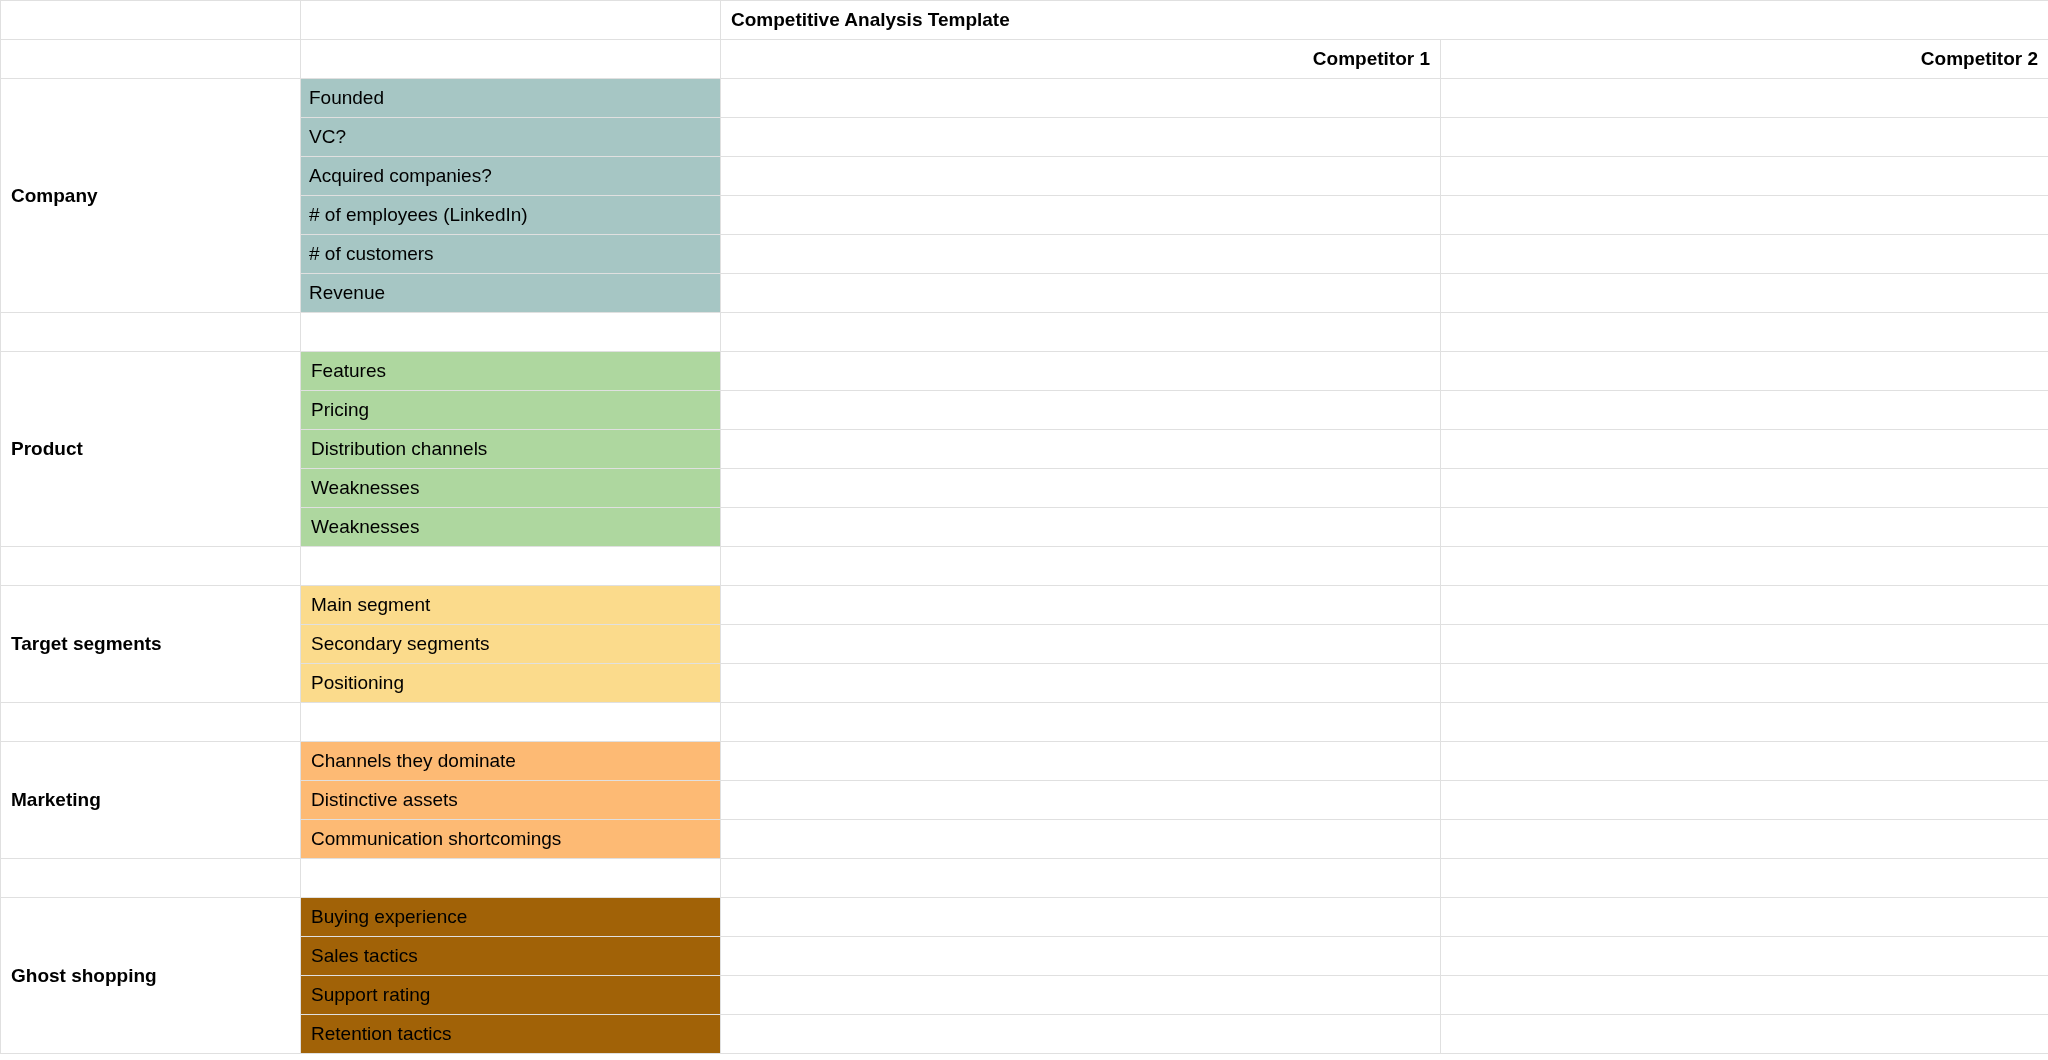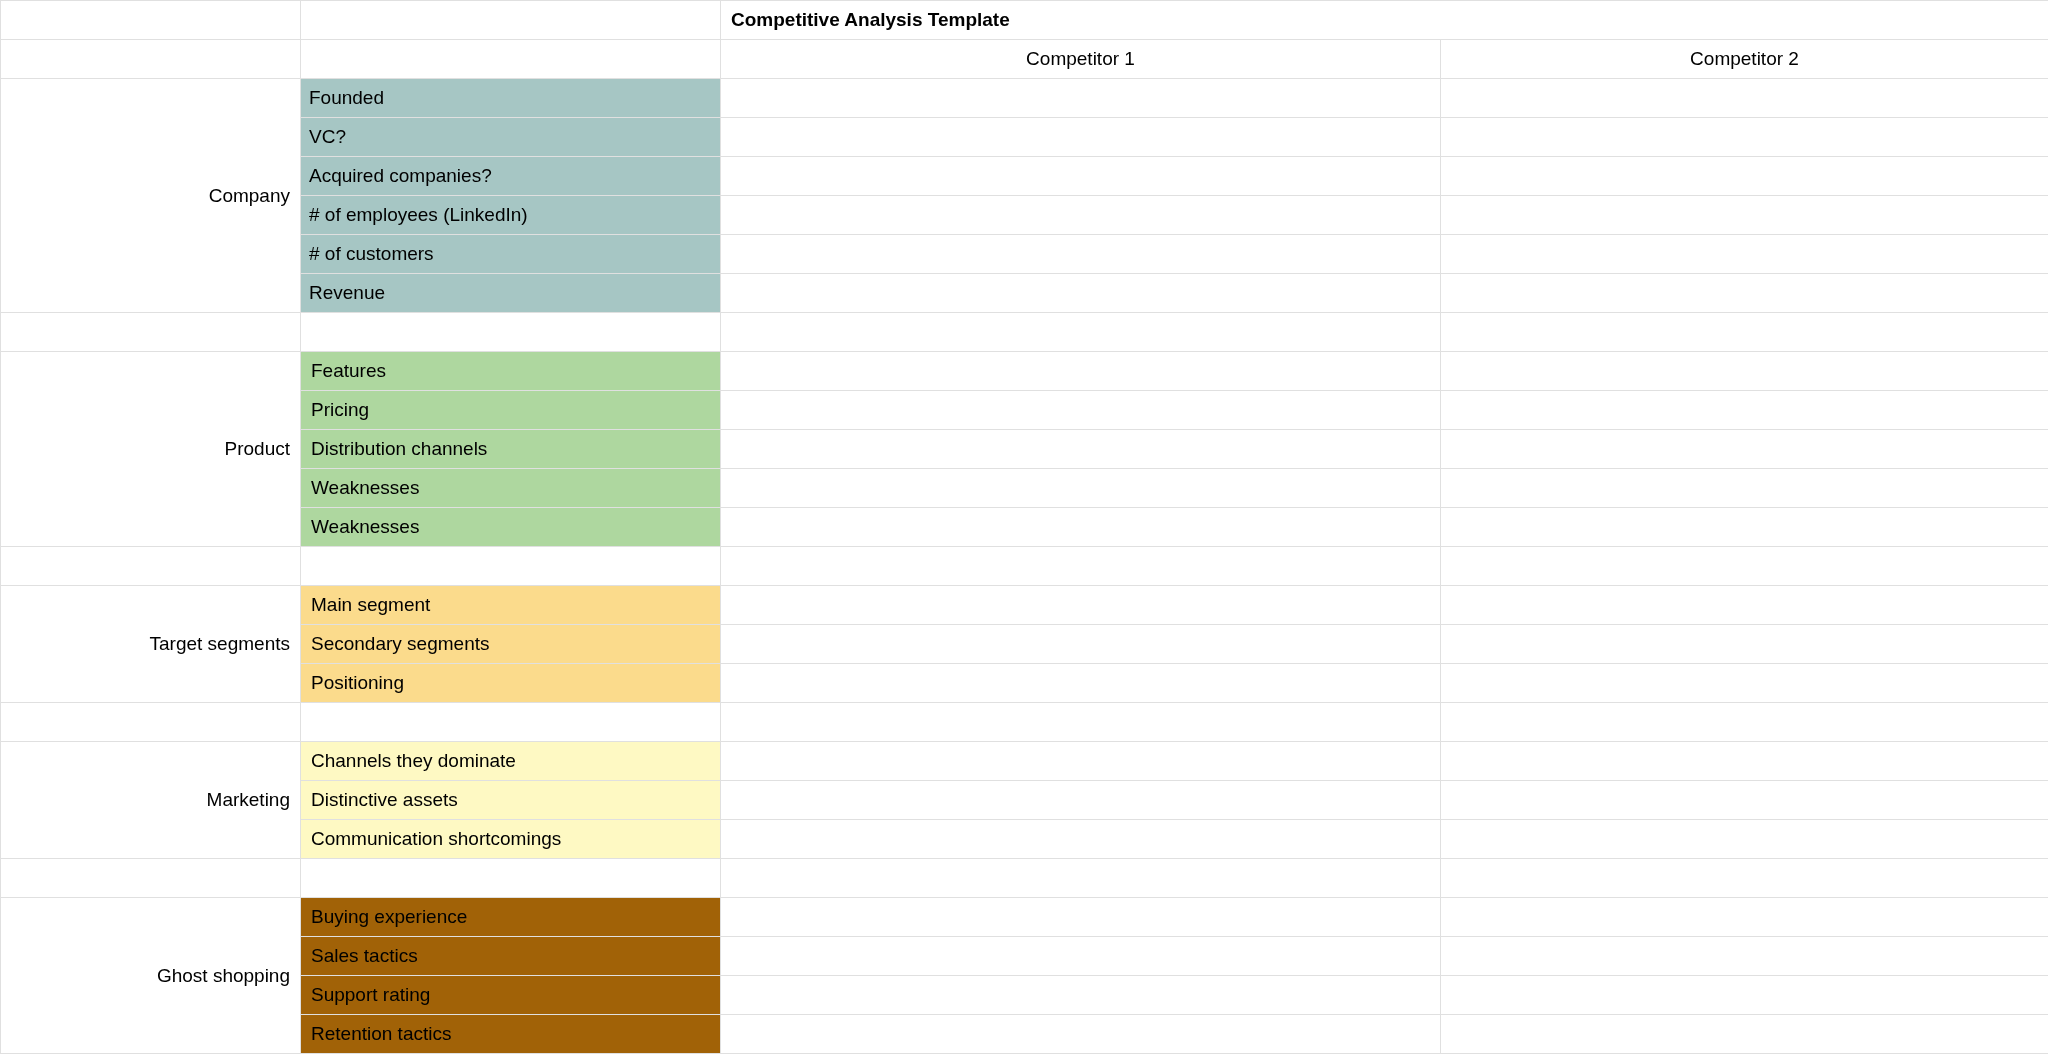--- a/index.html
+++ b/index.html
@@ -24,37 +24,37 @@
     padding: 6px 10px;
     height: 39px;
     vertical-align: middle;
     text-align: left;
     font-weight: normal;
     background: #fff;
     overflow: hidden;
     white-space: nowrap;
   }
   td.section {
-    font-weight: 400;
-    text-align: right;
+    font-weight: 700;
+    text-align: left;
     background: #fff;
   }
   td.title-cell {
     font-weight: 700;
   }
   td.compet-header {
-    font-weight: 400;
-    text-align: center;
+    font-weight: 700;
+    text-align: right;
   }
   td.blank { background: #fff; }
   
   .c-teal   { background: #a6c6c4; padding-left: 8px; }
   .c-green  { background: #aed79f; margin-top: 40px; }
   .c-yellow { background: #fbdb8c; }
-  .c-orange { background: #fef9c3; margin-left: 24px; }
+  .c-orange { background: #fdba74; margin-left: 24px; }
   .c-purple { background: #a16207; }
 </style>
 </head>
 <body>
 
 <table>
   <colgroup>
     <col class="col-a">
     <col class="col-b">
     <col class="col-c">

